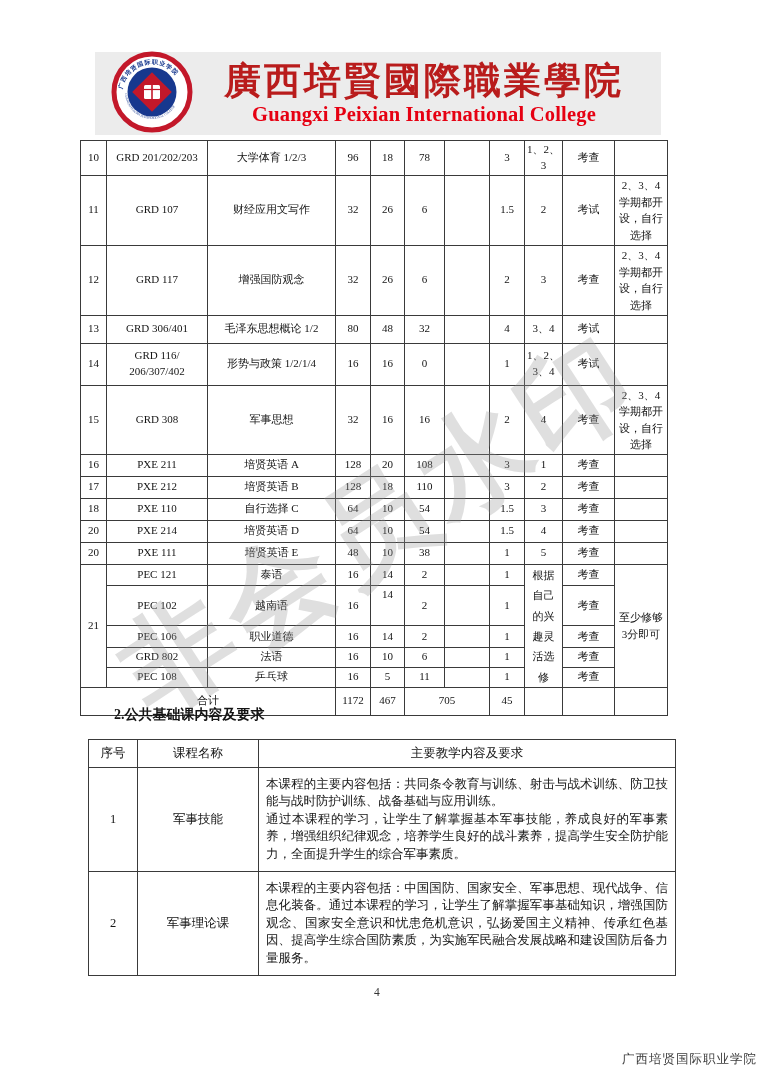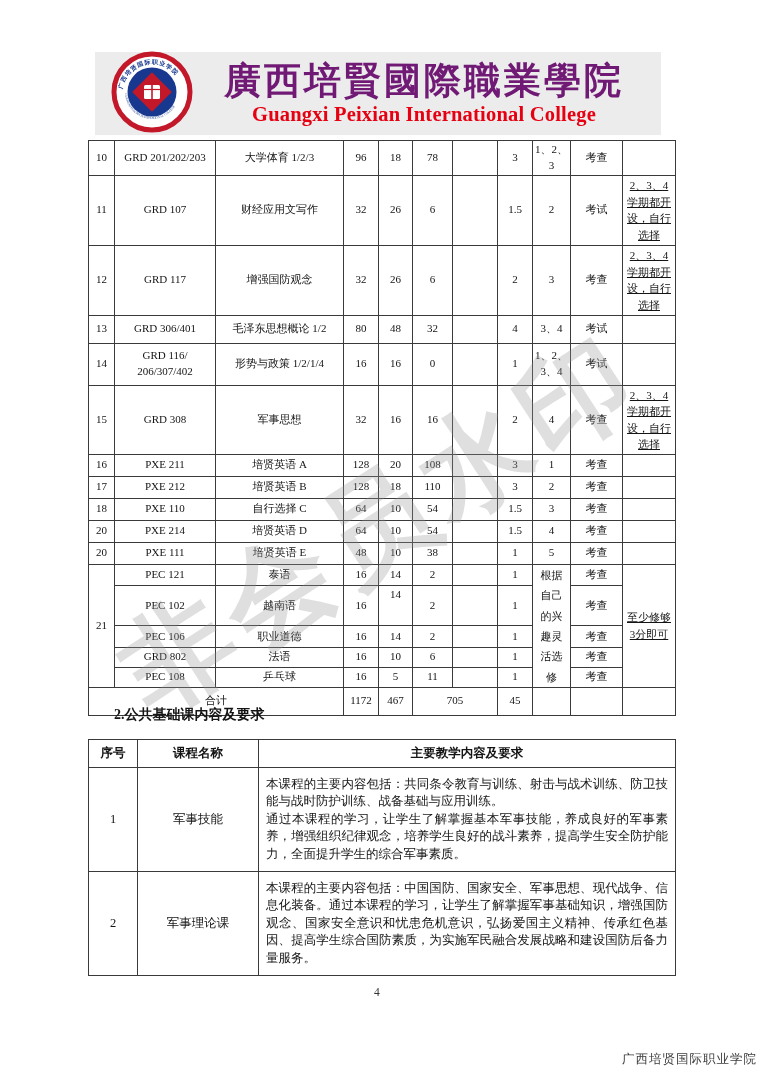--- a/index.html
+++ b/index.html
@@ -9,38 +9,38 @@
   
   .watermark{position:absolute;left:40px;top:450px;width:680px;text-align:center;
     transform:rotate(-33deg);font-size:110px;font-weight:bold;letter-spacing:8px;
     color:rgba(150,150,150,0.30);white-space:nowrap;z-index:3;pointer-events:none;}
 
   
   .banner{position:absolute;left:95px;top:52px;width:566px;height:83px;background:#ececec;
           display:flex;align-items:center;z-index:1;}
   .banner .logo{margin-left:16px;flex:0 0 auto;}
   .titles{flex:1;text-align:center;padding-right:6px;}
-  .title-zh{font-size:37px;font-weight:bold;color:#701a75;letter-spacing:3px;line-height:1.1;}
+  .title-zh{font-size:37px;font-weight:bold;color:#b91c1c;letter-spacing:3px;line-height:1.1;}
   .title-en{font-size:20.5px;font-weight:bold;color:#e60012;letter-spacing:0.2px;margin-top:1px;}
 
   
   table{border-collapse:collapse;table-layout:fixed;z-index:1;background:transparent;}
   td{border:1px solid #3a3a3a;text-align:center;vertical-align:middle;
      font-size:11px;line-height:1.45;padding:1px 2px;overflow:hidden;}
-  .t1{position:absolute;left:88px;top:140px;width:587px;}
+  .t1{position:absolute;left:80px;top:140px;width:587px;}
   .t2{position:absolute;left:88px;top:739px;width:587px;}
   .t2 td{font-size:12.5px;}
   .t2 .content{text-align:justify;line-height:17.4px;padding:3px 7px;}
-  .t2 .thead td{font-weight:bold;}
+  .t2 .thead td{font-weight:normal;}
   .h20{height:20px}.h21{height:21px}.h22{height:22px}.h28{height:28px}
   .h40{height:40px}.h42{height:42px}.h66{height:66px}.h70{height:70px}
   .h104{height:104px}
   .vtop{vertical-align:top;}
   .semnote{line-height:1.85;padding:0 3px;}
-  .remark{line-height:1.5;text-decoration:underline;}
+  .remark{line-height:1.5;}
 
   .sec-heading{position:absolute;left:114px;top:706px;font-size:14px;font-weight:bold;z-index:1;}
   .pagenum{position:absolute;left:374px;top:986px;font-size:11.5px;color:#333;z-index:1;}
   .footer{position:absolute;right:6px;bottom:12px;font-size:12.5px;color:#3c3c3c;letter-spacing:1px;z-index:1;}
 </style>
 </head>
 <body>
 
 <div class="page">
 

